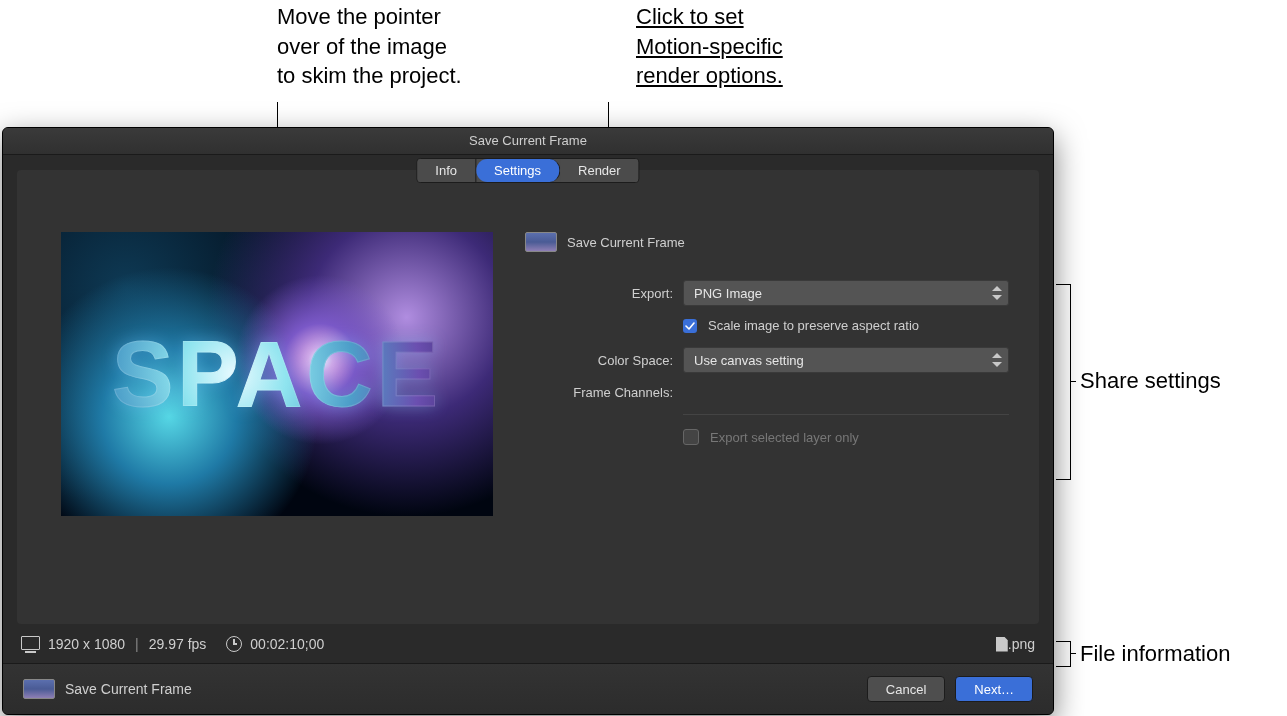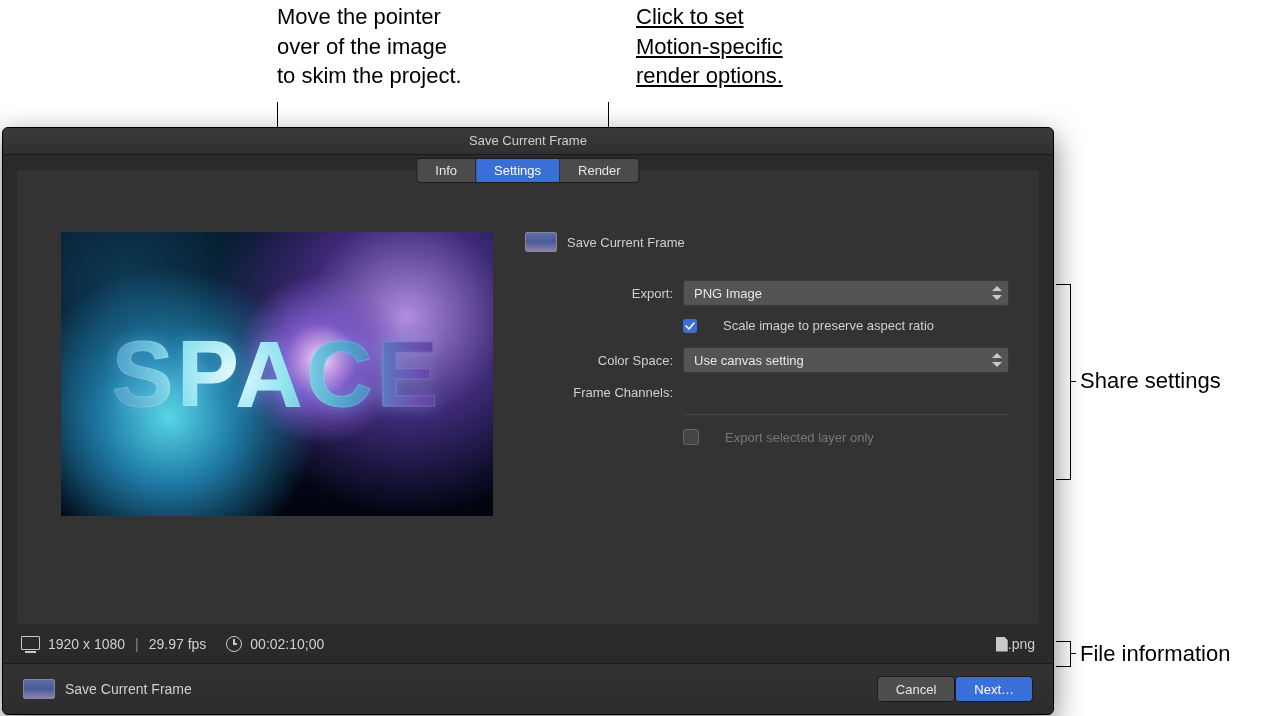--- a/index.html
+++ b/index.html
@@ -82,20 +82,21 @@
     color: #e6e6e6;
     font-size: 13px;
     padding: 4px 18px;
     cursor: pointer;
     border-right: 1px solid #1c1c1c;
   }
   .seg button:last-child { border-right: none; }
   .seg button.active {
     background: #3a6fd8;
     color: #fff;
+    border-radius: 11px;
   }
 
   
   .preview {
     position: absolute;
     left: 44px;
     top: 62px;
     width: 432px;
     height: 284px;
     background: radial-gradient(circle at 60% 45%, #fff 0%, #d7a6e6 4%, #7a58c7 12%, transparent 28%),
@@ -184,21 +185,21 @@
     border-left: 5px solid transparent;
     border-right: 5px solid transparent;
   }
   .popup .arrows::before { top: 0; border-bottom: 5px solid #ddd; }
   .popup .arrows::after  { bottom: 0; border-top: 5px solid #ddd; }
 
   .checkbox-row {
     display: flex;
     align-items: flex-end;
     margin: 4px 0 14px 158px;
-    gap: 26px;
+    gap: 11px;
   }
   .chk {
     width: 14px; height: 14px;
     border-radius: 3px;
     background: #3a6fd8;
     display: inline-flex;
     align-items: center;
     justify-content: center;
   }
   .chk svg { width: 10px; height: 10px; }
@@ -277,21 +278,21 @@
     bottom: 0;
     height: 50px;
     border-top: 1px solid #1a1a1a;
     background: linear-gradient(#333,#2c2c2c);
     display: flex;
     align-items: center;
     justify-content: space-between;
     padding: 0 20px;
   }
   .footer-left { display: flex; align-items: center; gap: 10px; color: #cfcfcf; }
-  .footer-right { display: flex; align-items: flex-start; }
+  .footer-right { display: flex; align-items: flex-start; gap: 10px; }
   .btn {
     height: 26px;
     padding: 0 18px;
     border-radius: 4px;
     border: 1px solid #1c1c1c;
     font-size: 13px;
     cursor: pointer;
   }
   .btn.secondary { background: #4e4e4e; color: #e6e6e6; }
   .btn.primary   { background: #3a6fd8; color: #fff; }

